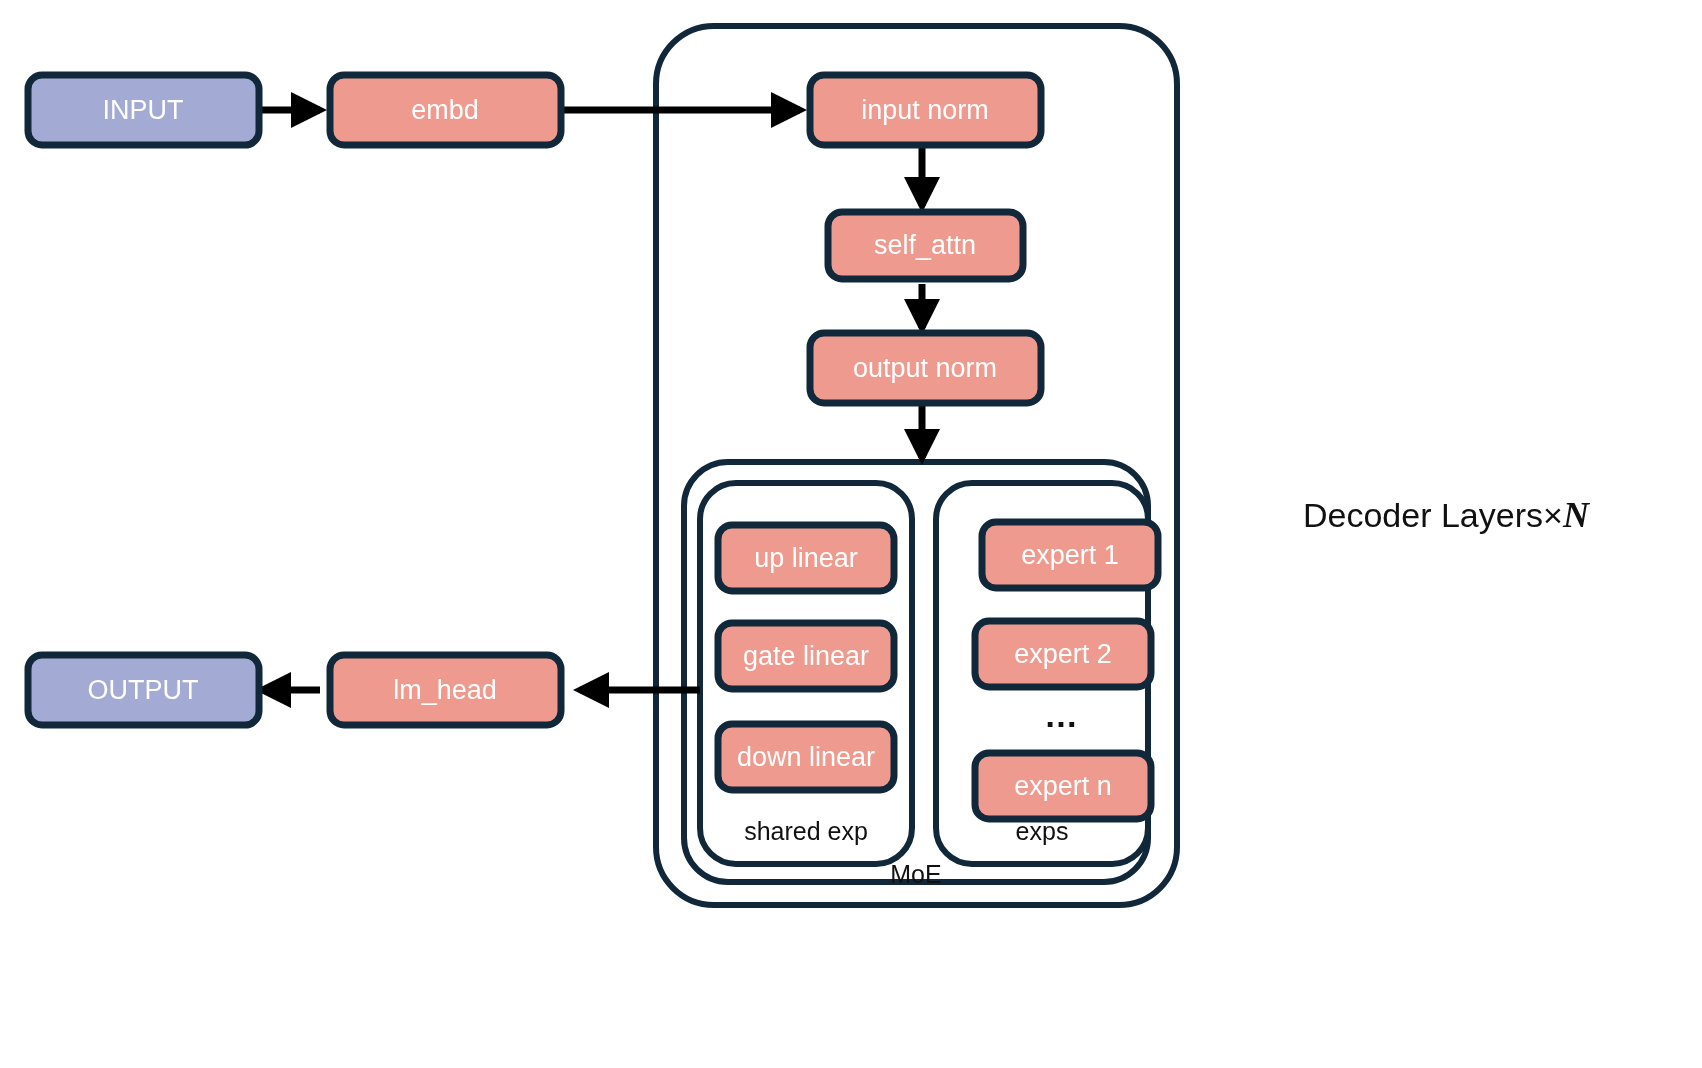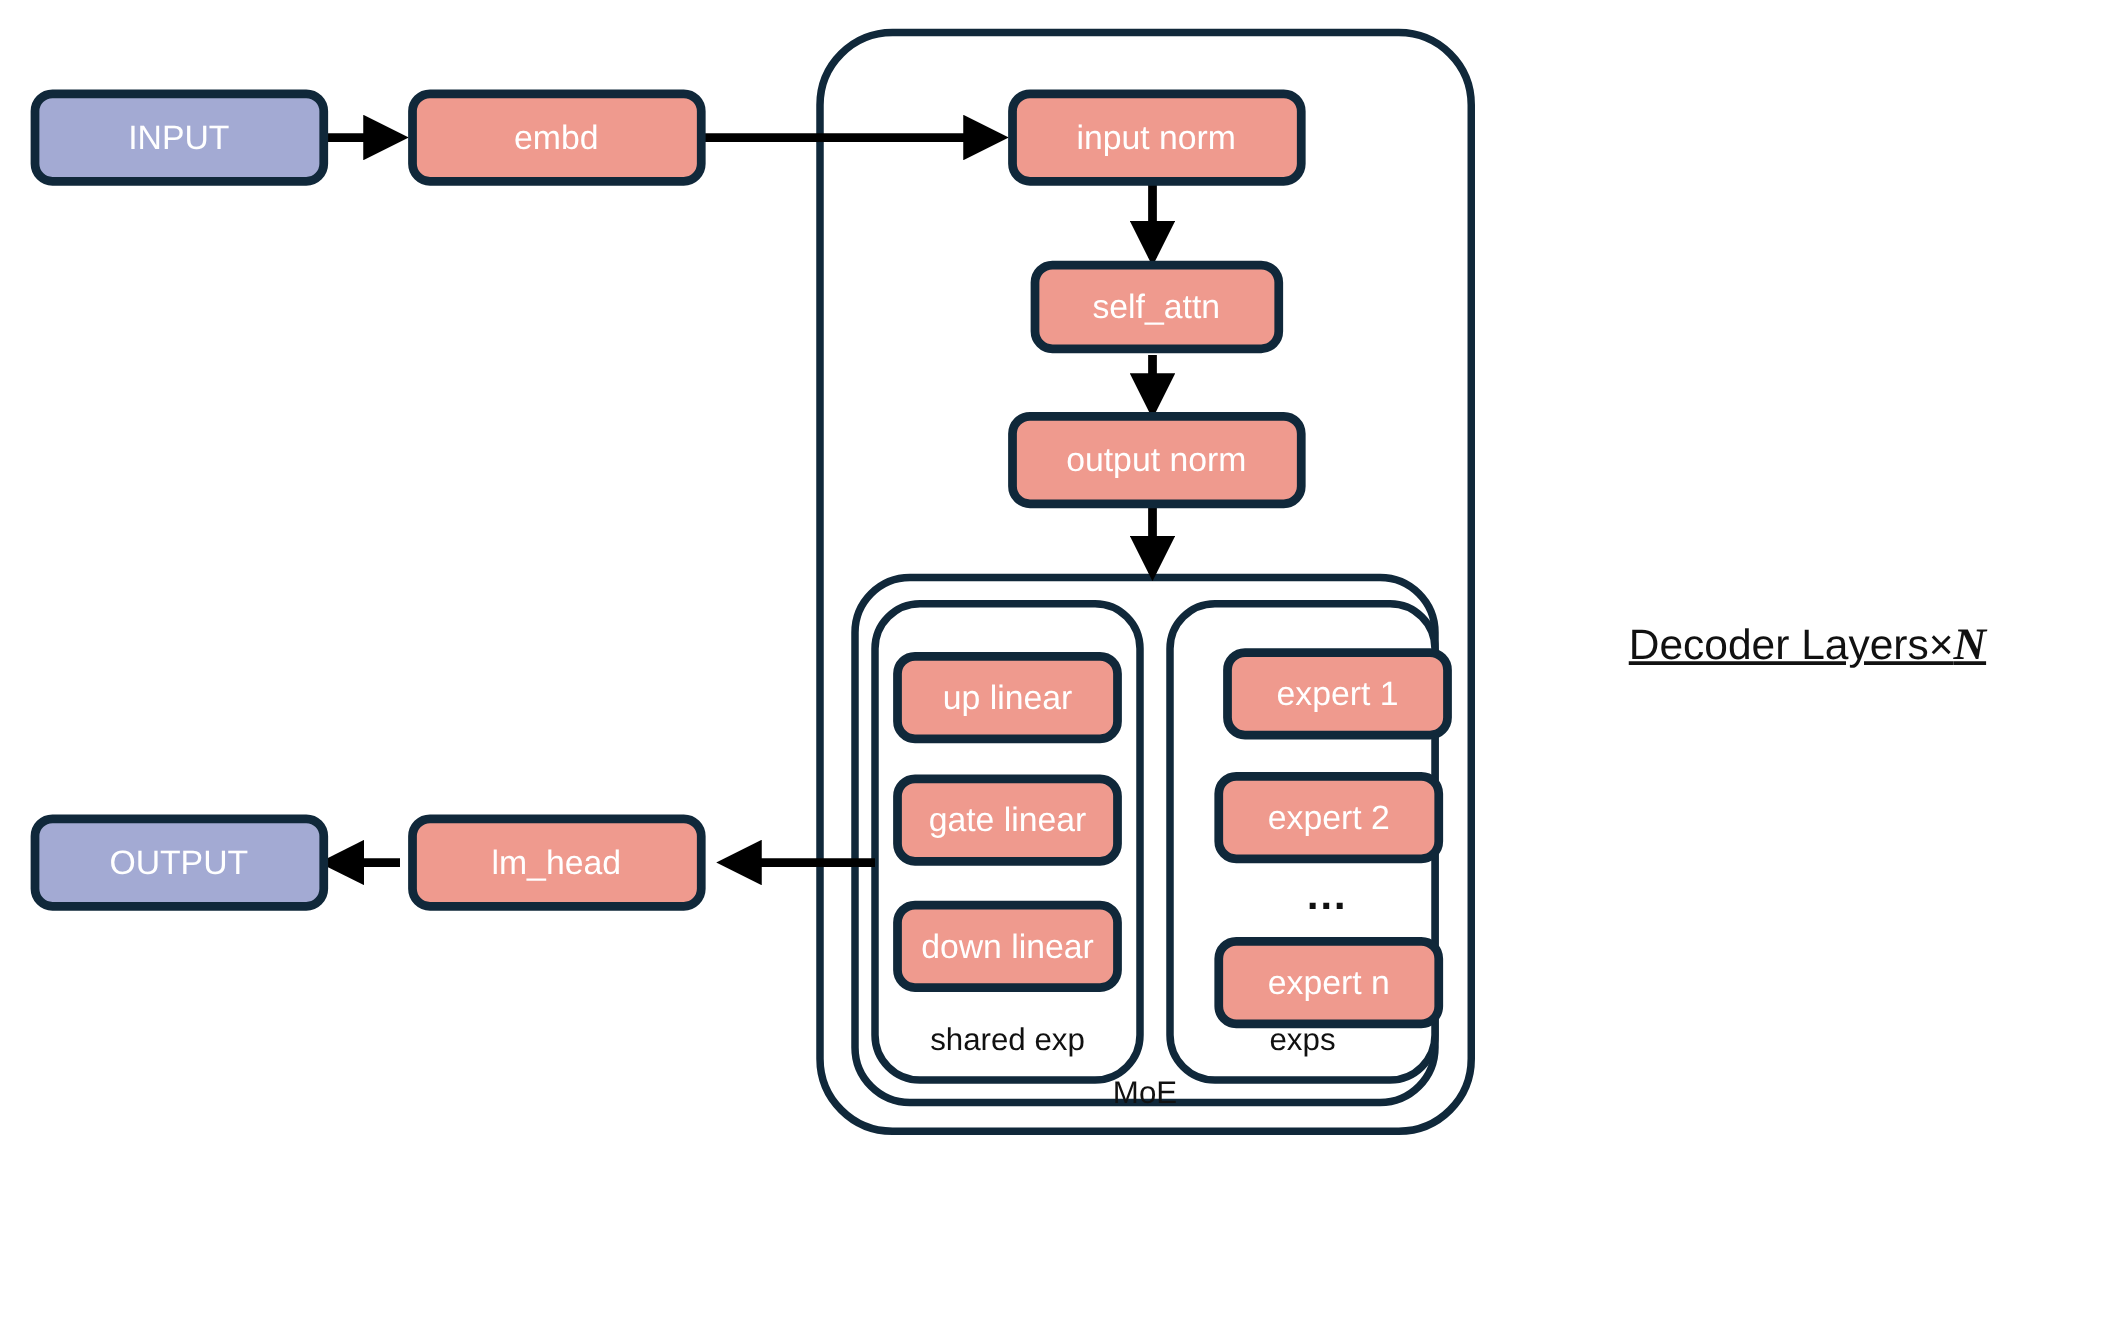--- a/index.html
+++ b/index.html
@@ -73,21 +73,20 @@
     stroke-width: 7;
     fill: none;
   }
   .side-caption {
     position: absolute;
     color: #111111;
     font-family: "Liberation Sans", sans-serif;
     font-size: 34px;
     white-space: nowrap;
     line-height: 1;
-    text-decoration: underline;
   }
   .side-caption .var-n {
     font-family: "Liberation Serif", serif;
     font-style: italic;
     font-weight: bold;
     font-size: 36px;
   }
 </style>
 </head>
 <body>

